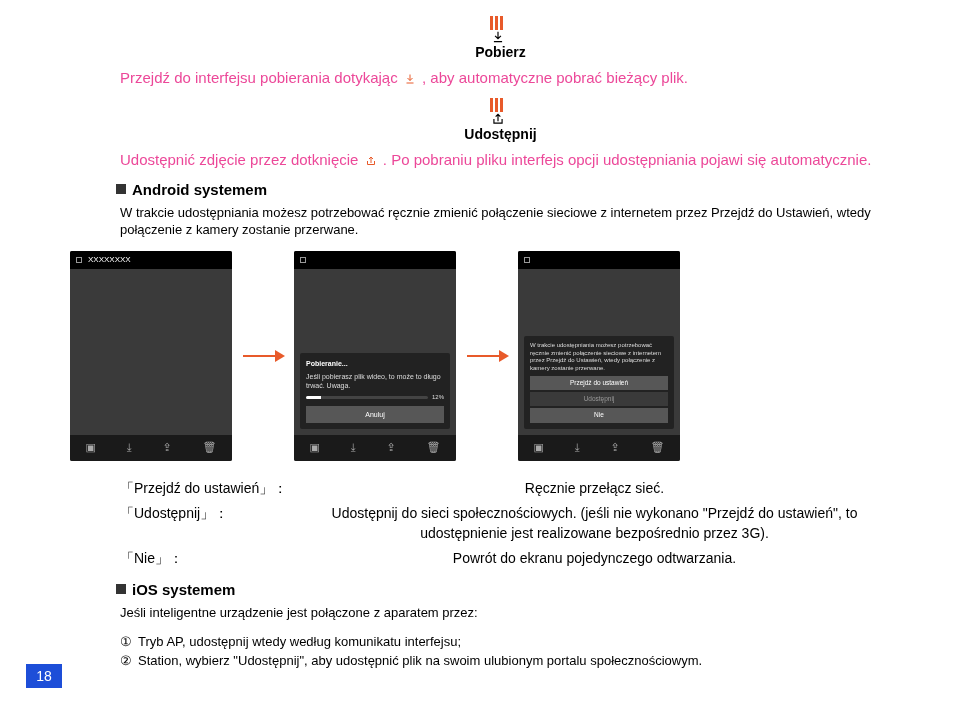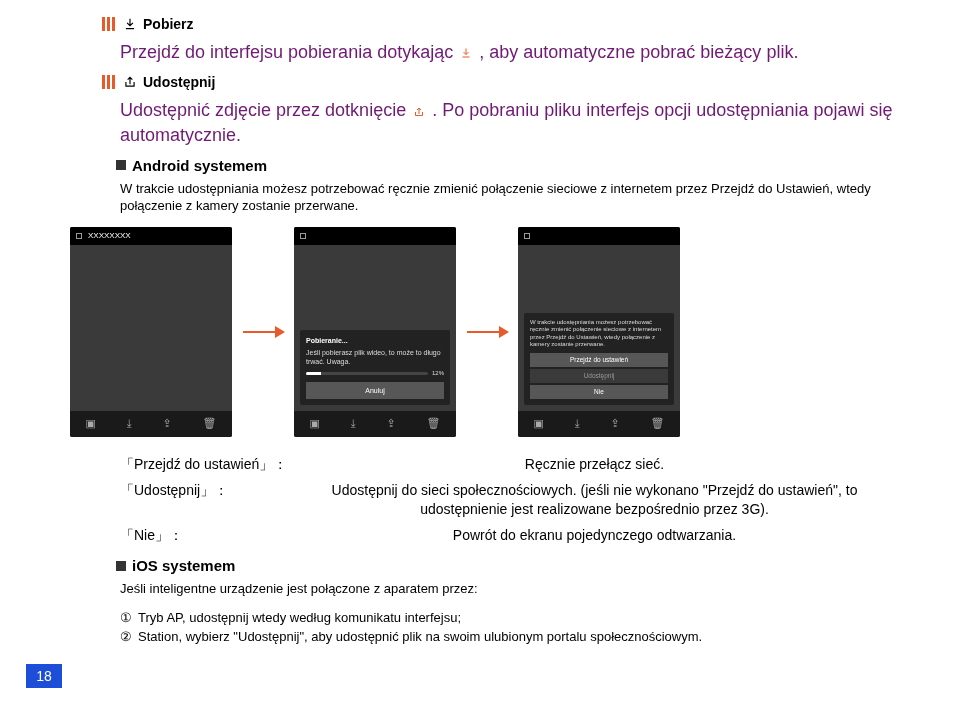--- a/index.html
+++ b/index.html
@@ -14,39 +14,40 @@
   }
   .page {
     padding: 10px 60px 10px 120px;
   }
   .section-heading {
     display: flex;
     align-items: center;
     margin: 6px 0 8px -18px;
     font-weight: bold;
     font-size: 14px;
+    flex-direction: column;
   }
   .vbars {
     display: inline-flex;
     margin-right: 6px;
   }
   .vbar {
     width: 3px;
     height: 14px;
     background: #e85a2a;
     margin-right: 2px;
   }
   .section-heading .icon {
     margin-right: 6px;
     display: inline-flex;
     align-items: center;
   }
   .para {
-    color: #701a75;
-    font-size: 18px;
+    color: #ec4899;
+    font-size: 15px;
     margin: 6px 0 10px 0;
     line-height: 1.35;
   }
   .para .inline-icon {
     display: inline-flex;
     vertical-align: middle;
     margin: 0 2px;
   }
   .subhead {
     display: flex;

